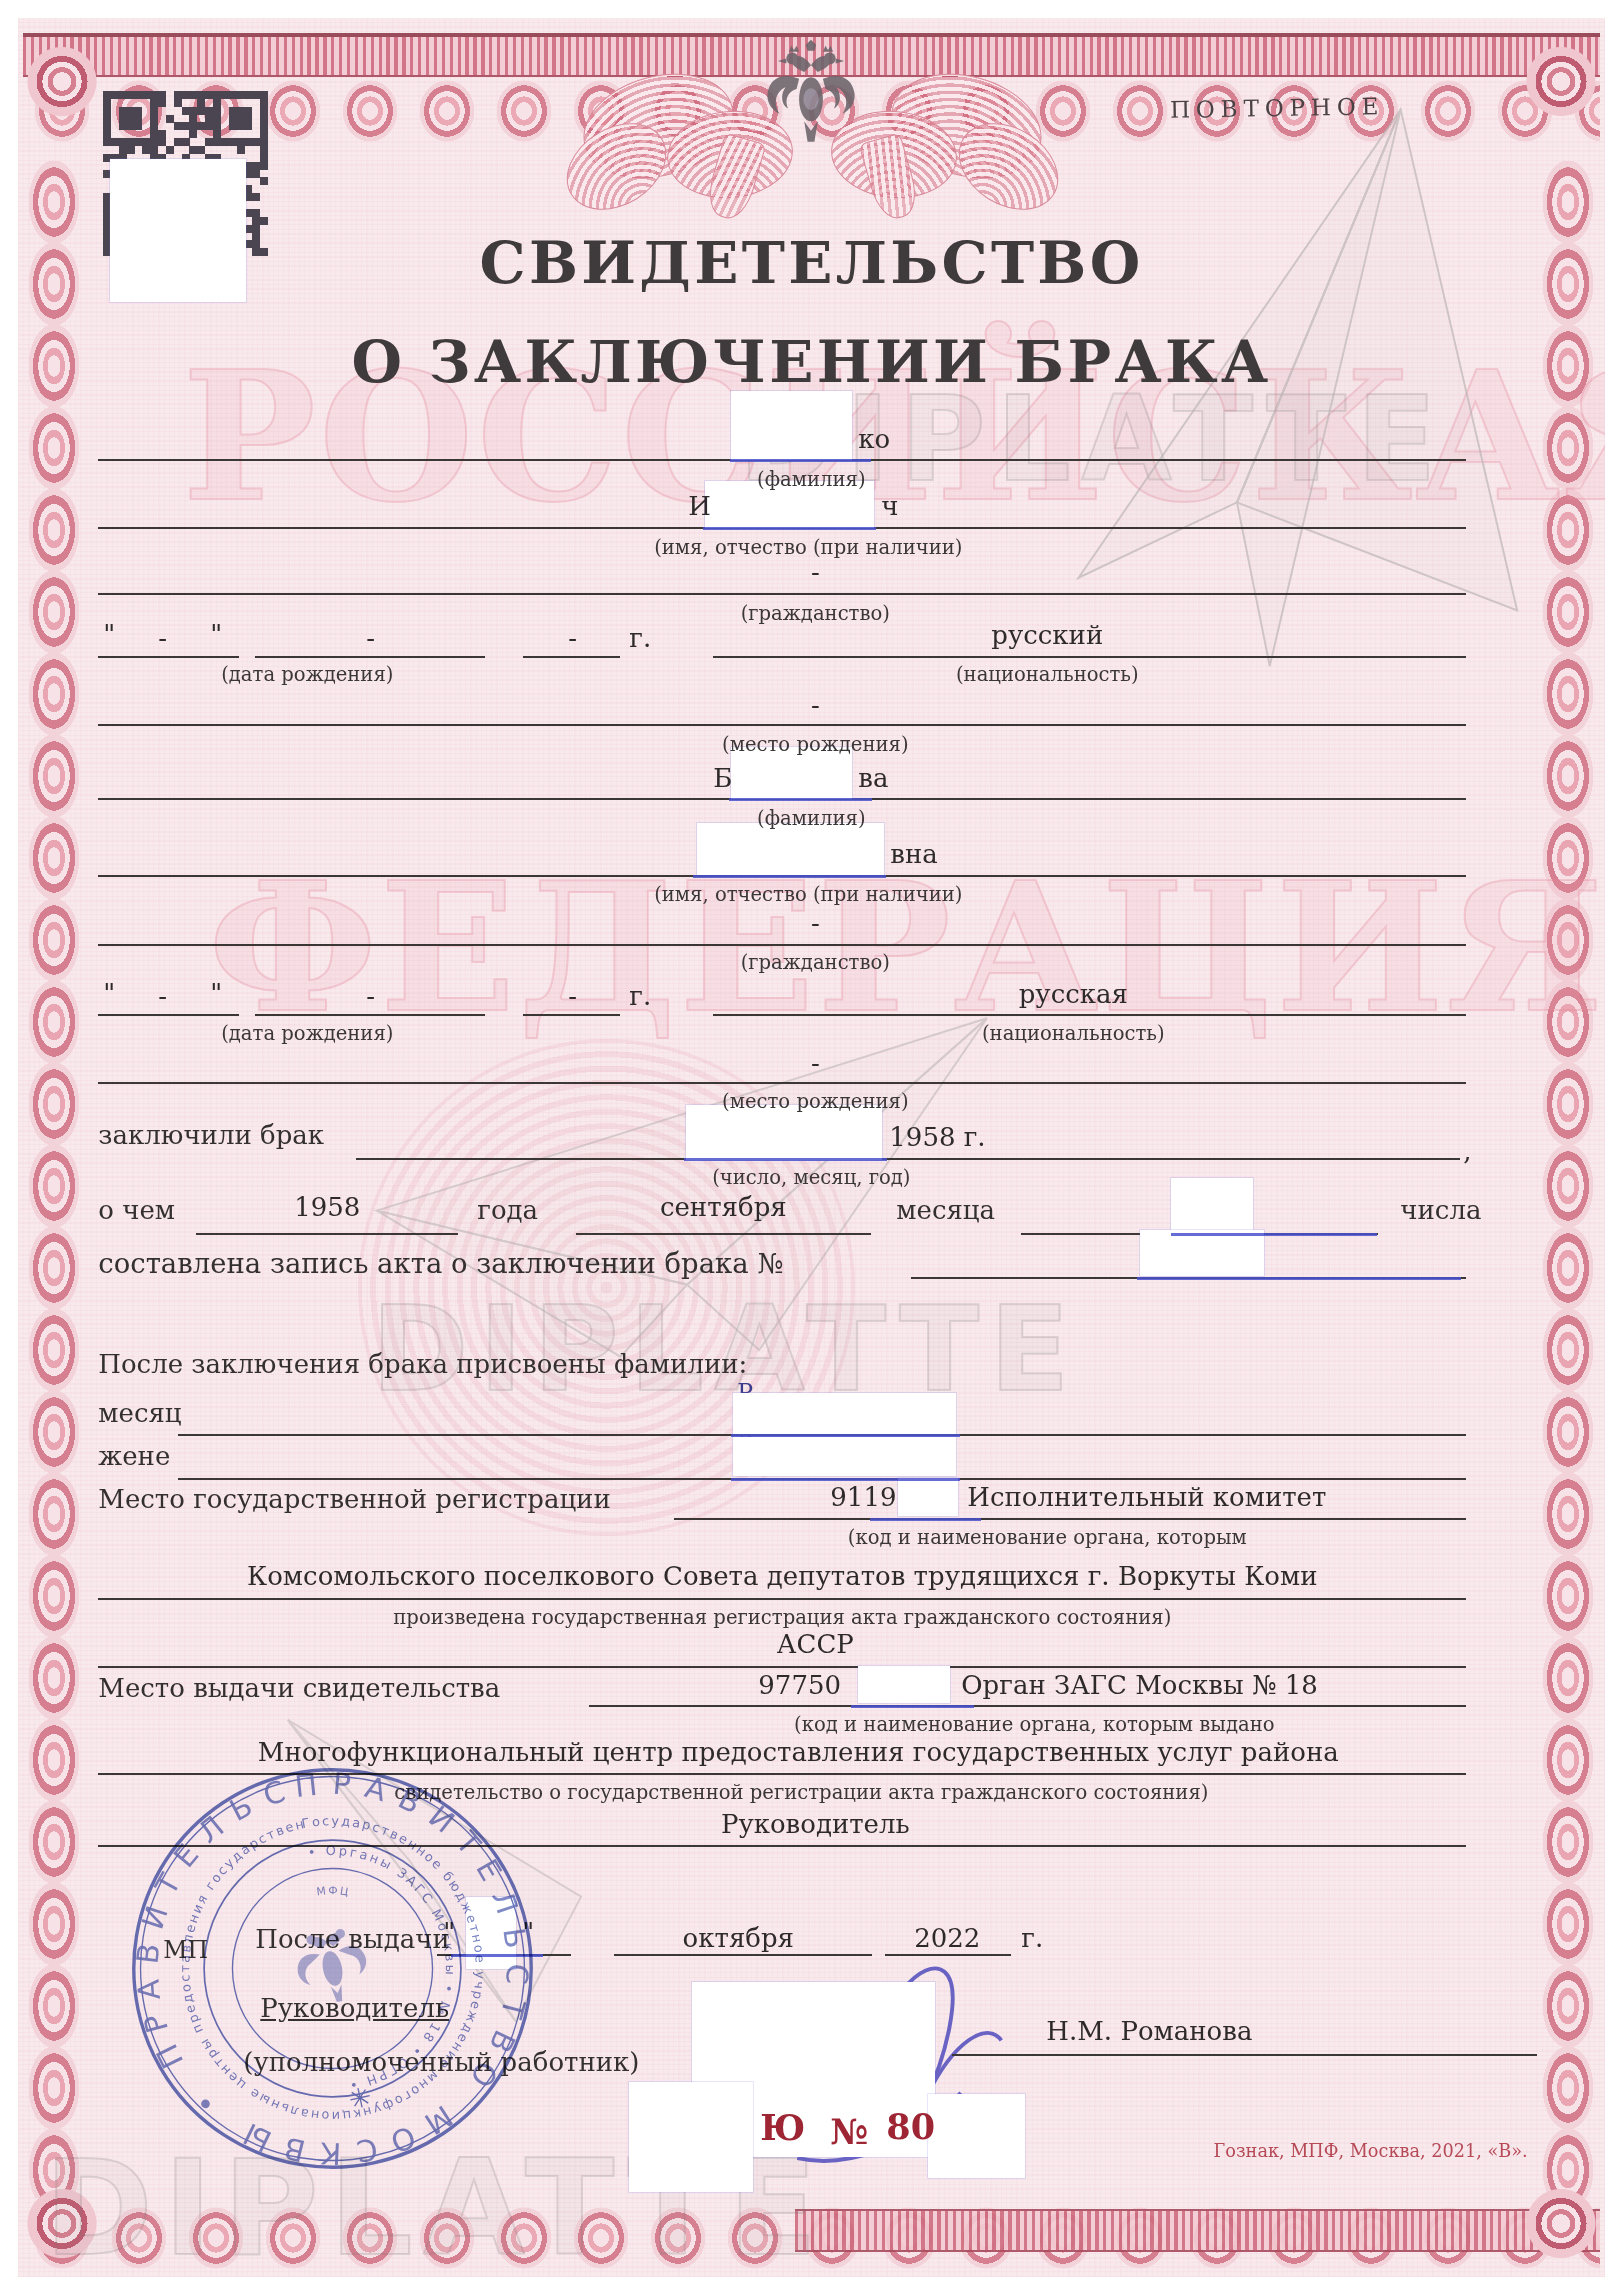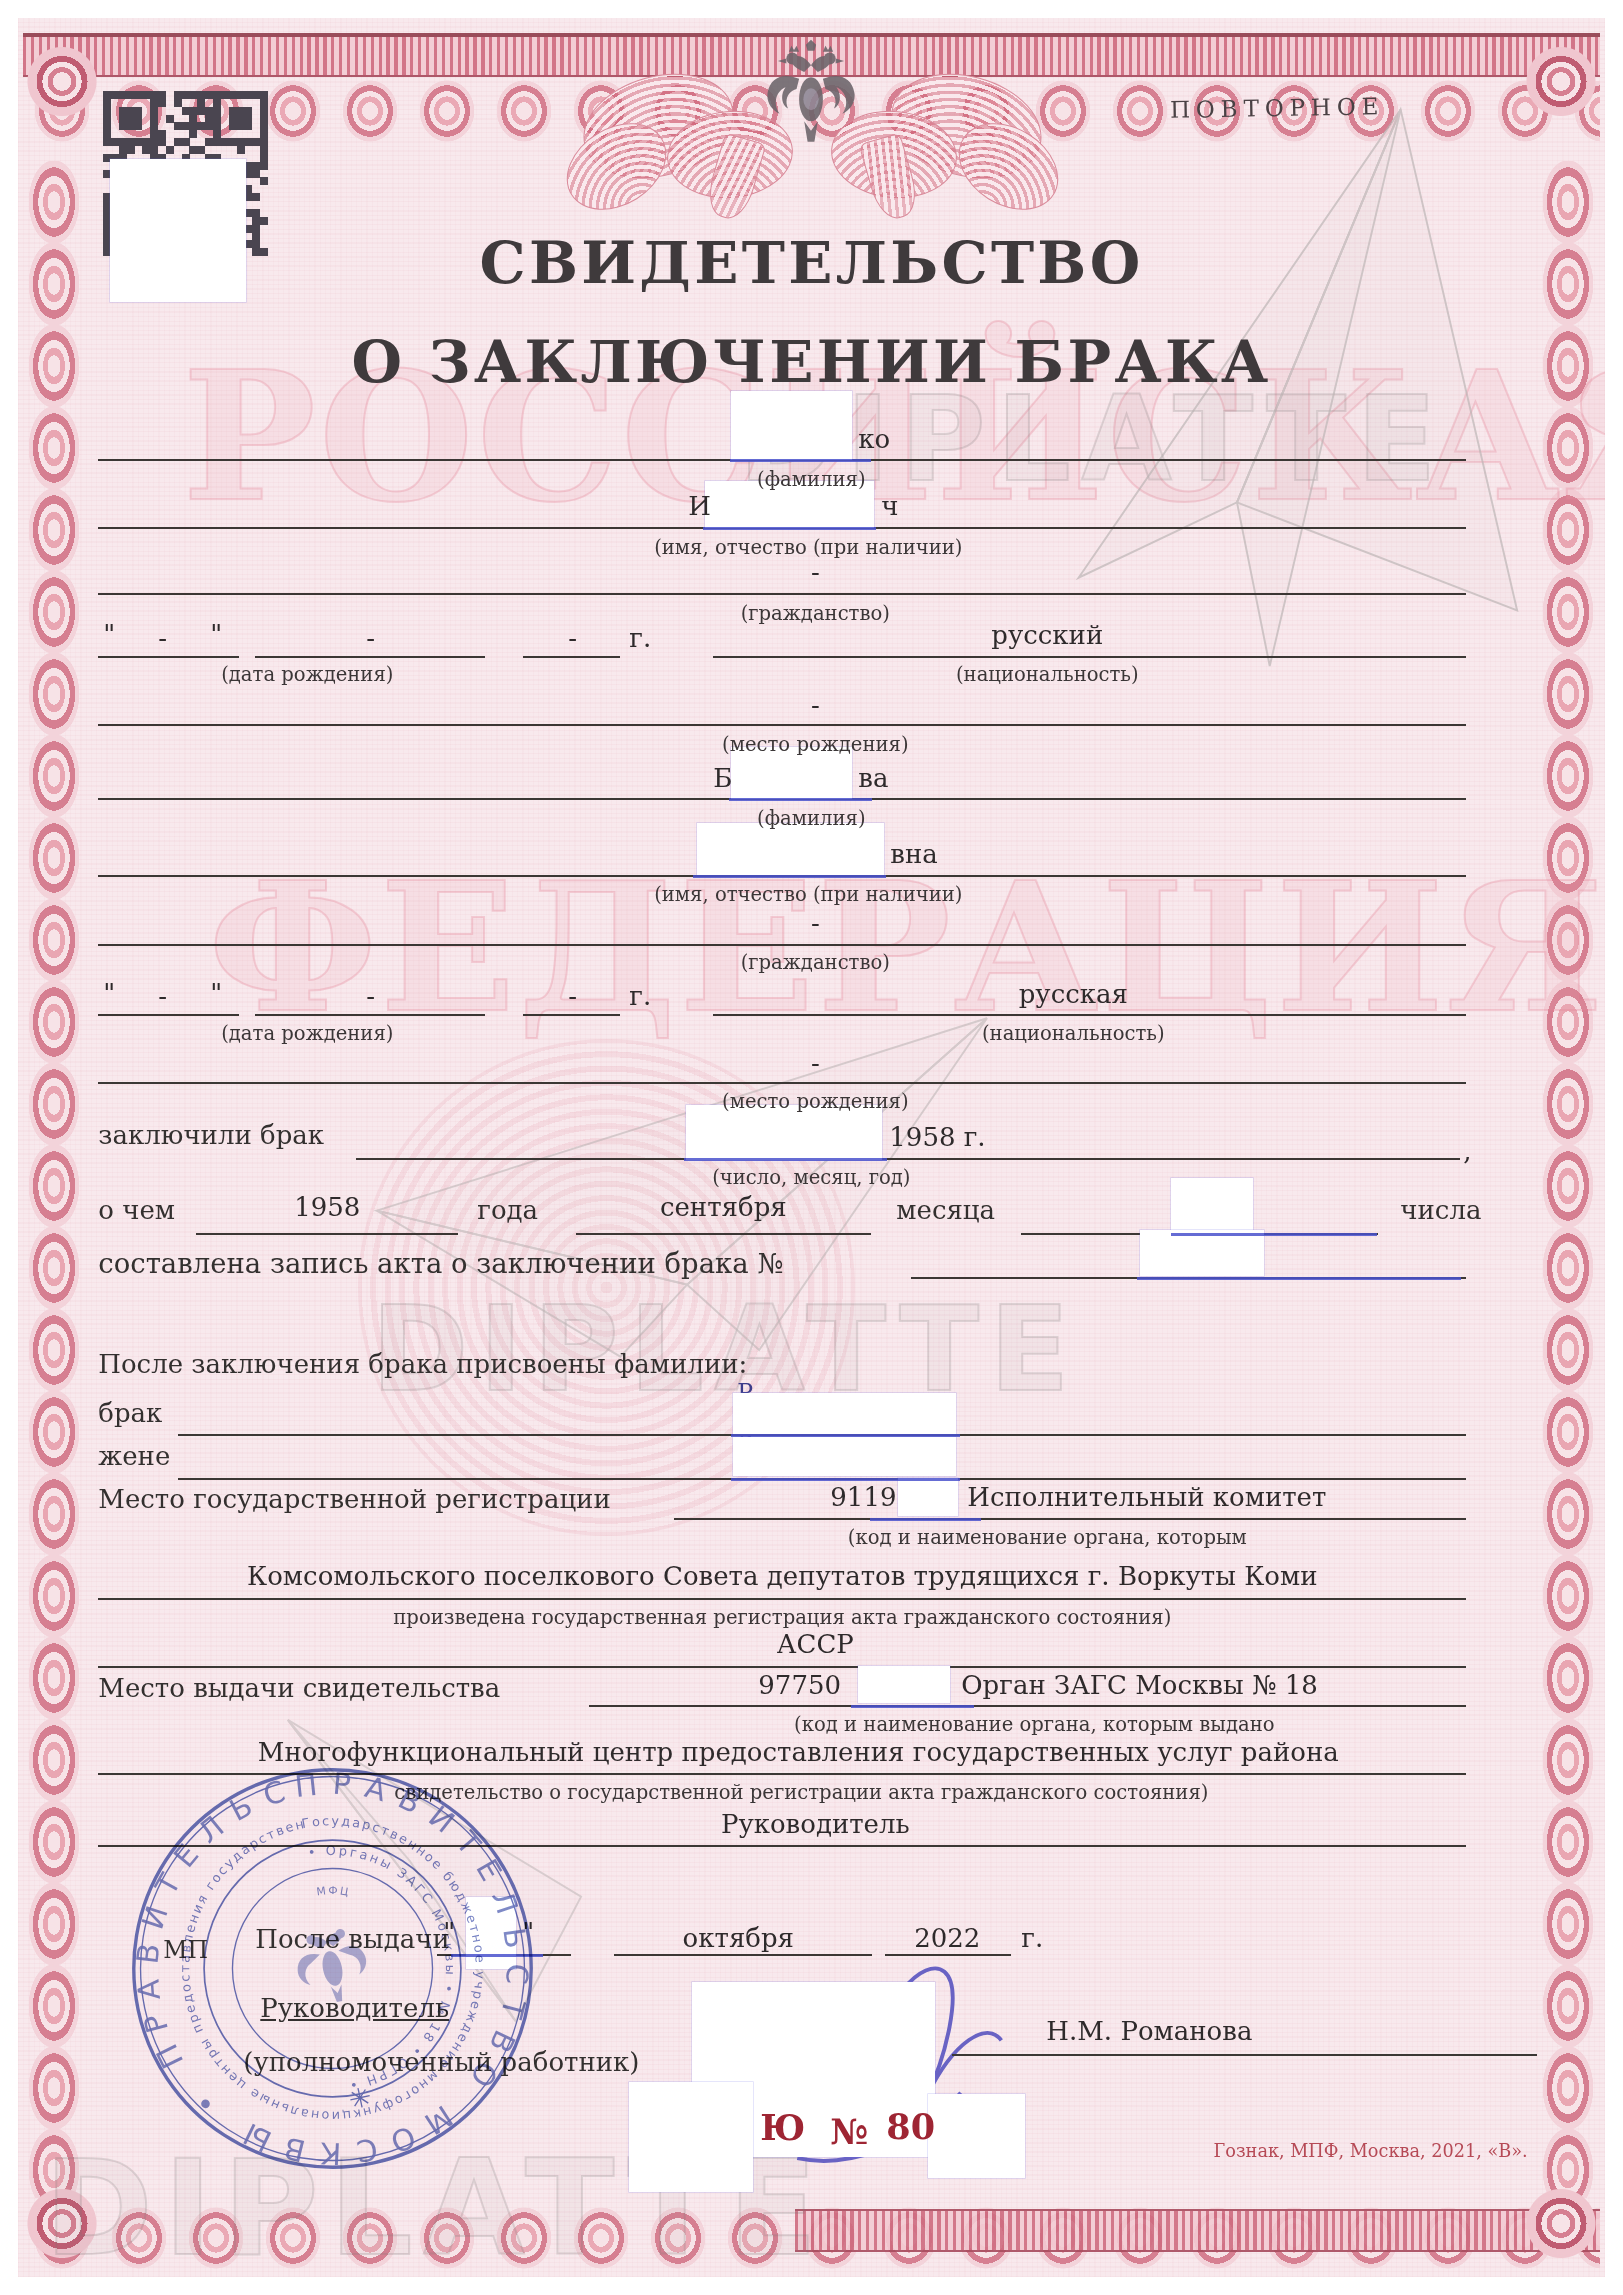--- a/index.html
+++ b/index.html
@@ -467,21 +467,21 @@
   <div class="blueseg" style="left:1153px;width:206px;top:1215px;"></div>
   <div class="txt" style="left:1382px;top:1177px;">числа</div>
 
   <div class="txt" style="left:80px;top:1229px;font-size:27.5px;">составлена запись акта о заключении брака №</div>
   <div class="rule" style="left:893px;width:555px;top:1259px;"></div>
   <div class="redact" style="left:1122px;top:1212px;width:124px;height:46px;"></div>
   <div class="blueseg" style="left:1119px;width:324px;top:1259px;"></div>
 
   <div class="txt" style="left:80px;top:1331px;">После заключения брака присвоены фамилии:</div>
 
-  <div class="txt" style="left:80px;top:1380px;">брак</div>
+  <div class="txt" style="left:80px;top:1380px;">месяц</div>
   <div class="frag" style="left:719px;top:1361px;">Р</div>
   <div class="redact" style="left:715px;top:1375px;width:223px;height:41px;"></div>
   <div class="rule" style="left:160px;width:1288px;top:1416px;"></div>
   <div class="blueseg" style="left:713px;width:229px;top:1416px;"></div>
 
   <div class="txt" style="left:80px;top:1423px;">жене</div>
   <div class="frag" style="left:719px;top:1406px;">Р</div>
   <div class="redact" style="left:715px;top:1419px;width:223px;height:39px;"></div>
   <div class="rule" style="left:160px;width:1288px;top:1460px;"></div>
   <div class="blueseg" style="left:713px;width:229px;top:1460px;"></div>

